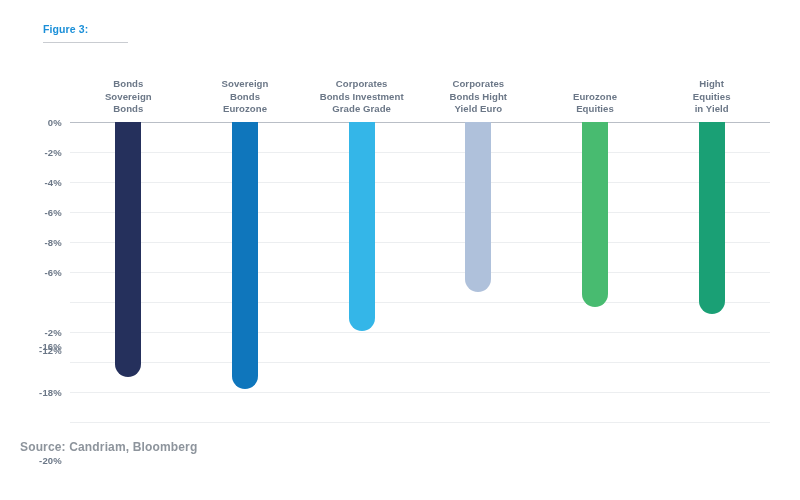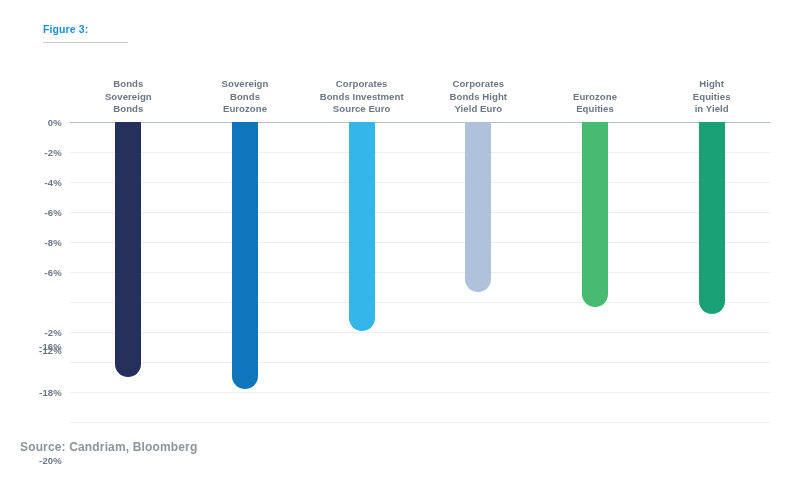--- a/index.html
+++ b/index.html
@@ -158,21 +158,21 @@
         <div>Bonds</div>
       </div>
       <div class="catlabel" style="left: 117px;">
         <div>Sovereign</div>
         <div>Bonds</div>
         <div>Eurozone</div>
       </div>
       <div class="catlabel" style="left: 233.667px;">
         <div>Corporates</div>
         <div>Bonds Investment</div>
-        <div>Source Euro</div>
+        <div>Grade Grade</div>
       </div>
       <div class="catlabel" style="left: 350.333px;">
         <div>Corporates</div>
         <div>Bonds Hight</div>
         <div>Yield Euro</div>
       </div>
       <div class="catlabel" style="left: 467px;">
         <div>Eurozone</div>
         <div>Equities</div>
       </div>

